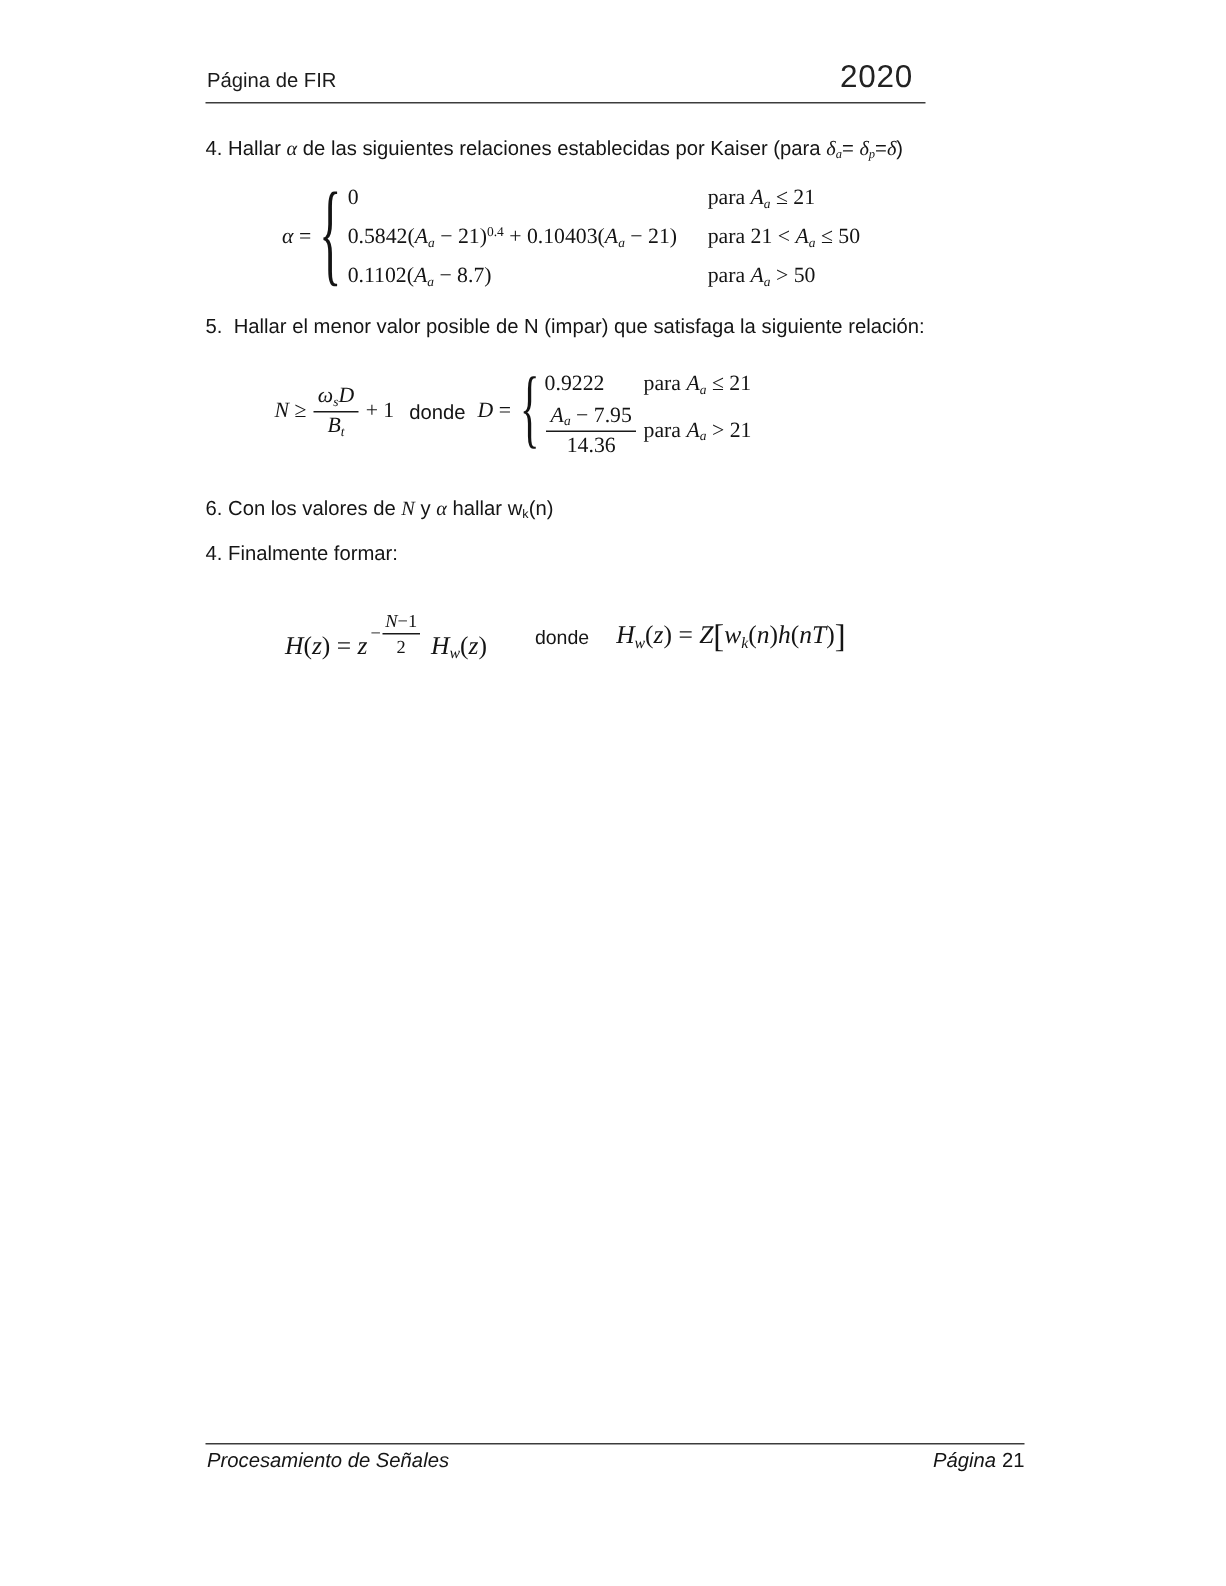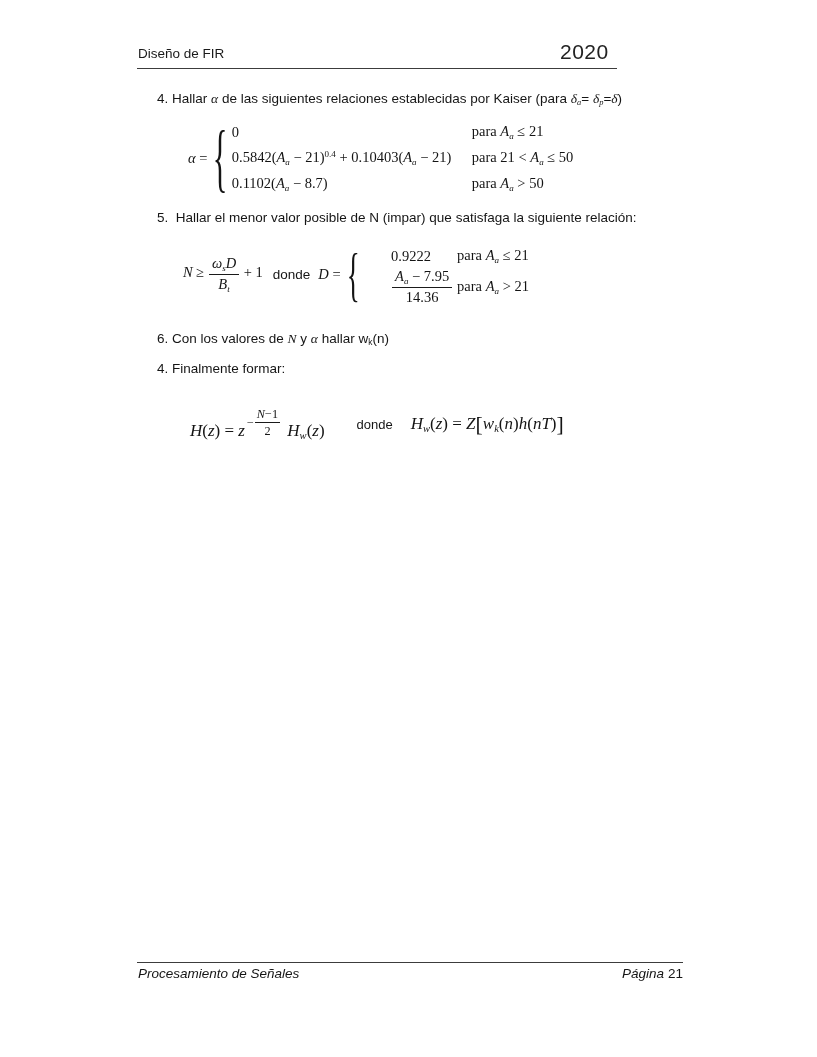--- a/index.html
+++ b/index.html
@@ -10,21 +10,21 @@
   }
   
   .header-title { position:absolute; left:138px; top:46px; font-size:13.5px; color:#1a1a1a; }
   .header-rule  { position:absolute; left:137px; top:68px; width:480px; border-top:1.6px solid #3c3c3c; }
   .header-year  { position:absolute; left:560px; top:40px; font-size:21px; color:#222; letter-spacing:0.5px; }
   .logo { position:absolute; left:621px; top:37px; width:95px; }
   .logo-top  { font-size:6.5px; font-weight:bold; letter-spacing:2.6px; color:#8b8b8b; white-space:nowrap; }
   .logo-main { font-size:37px; font-weight:bold; color:#7d7d7d; letter-spacing:-2.5px;
                line-height:0.95; transform:scaleX(0.97); transform-origin:left top; }
   
-  .item { position:absolute; left:137px; font-size:13.5px; color:#151515; white-space:nowrap;margin-left:20px; }
+  .item { position:absolute; left:137px; font-size:13.5px; color:#151515; white-space:nowrap; }
   .item4 { top:91px; }
   .item5 { top:210px; }
   .item6 { top:331px; }
   .item7 { top:361px; }
   
   .math, .m-n { font-family:"Liberation Serif", serif; font-style:normal; }
   .m-s   { font-family:"Liberation Sans", sans-serif; font-style:normal; }
   .m-i   { font-family:"Liberation Serif", serif; font-style:italic; }
   .m-sub { font-family:"Liberation Serif", serif; font-style:italic; font-size:0.62em; vertical-align:-0.28em; }
   .m-ssub{ font-family:"Liberation Sans", sans-serif; font-size:0.62em; vertical-align:-0.25em; }
@@ -39,37 +39,37 @@
   .alpha-formula { left:188px; top:119px; }
   .n-formula { left:183px; top:243px; height:62px; }
   .h-formula { left:190px; top:399px; height:50px; font-size:17px; }
   .brace { font-family:"Liberation Serif", serif; font-weight:400; color:#141414; line-height:1; }
   .brace3 { font-size:34px; transform:scaleY(2.25) scaleX(0.9); margin:0 3px 0 5px; }
   .brace2 { font-size:30px; transform:scaleY(1.95) scaleX(0.9); margin:0 3px 0 5px; }
   .cases { display:flex; flex-direction:column; justify-content:center; }
   .case-row { display:flex; align-items:center; height:26px; }
   .case-row.tall { height:36px; }
   .alpha-formula .case-expr { width:240px; }
-  .n-formula .case-expr { width:66px;margin-left:28px; }
+  .n-formula .case-expr { width:66px; }
   .donde { font-family:"Liberation Sans", sans-serif; font-size:13.5px; color:#151515; }
   .n-formula .donde  { margin:0 8px 0 10px; }
   .h-formula .donde  { margin:0 18px 0 32px; font-size:13px; }
   
   .footer-rule { position:absolute; left:137px; top:962px; width:546px; border-top:1.5px solid #3c3c3c; }
   .footer-left { position:absolute; left:138px; top:966px; font-size:13.5px; font-style:italic; color:#151515; }
   .footer-right{ position:absolute; left:137px; top:966px; width:546px; text-align:right; font-size:13.5px; color:#151515; }
   .footer-right .pg-label { font-style:italic; }
   .footer-right .pg-num { font-style:normal; margin-left:4px; }
 </style>
 </head>
 <body>
 
 <div class="page">
 
-  <div class="header-title">Diseño de FIR</div>
+  <div class="header-title">Página de FIR</div>
   <div class="header-rule"></div>
   <div class="header-year">2020</div>
 
   <div class="item item4"><span class="m-s">4. Hallar </span><span class="m-i">α</span><span class="m-s"> de las siguientes relaciones establecidas por Kaiser (para </span><span class="m-i">δ</span><span class="m-sub">a</span><span class="m-s">= </span><span class="m-i">δ</span><span class="m-sub">p</span><span class="m-s">=</span><span class="m-i">δ</span><span class="m-s">)</span></div>
 
   <div class="formula alpha-formula">
     <span class="math"><span class="m-i">α</span><span class="m-n">&nbsp;=</span></span>
     <span class="brace brace3">{</span>
     <div class="cases">
       <div class="case-row">

